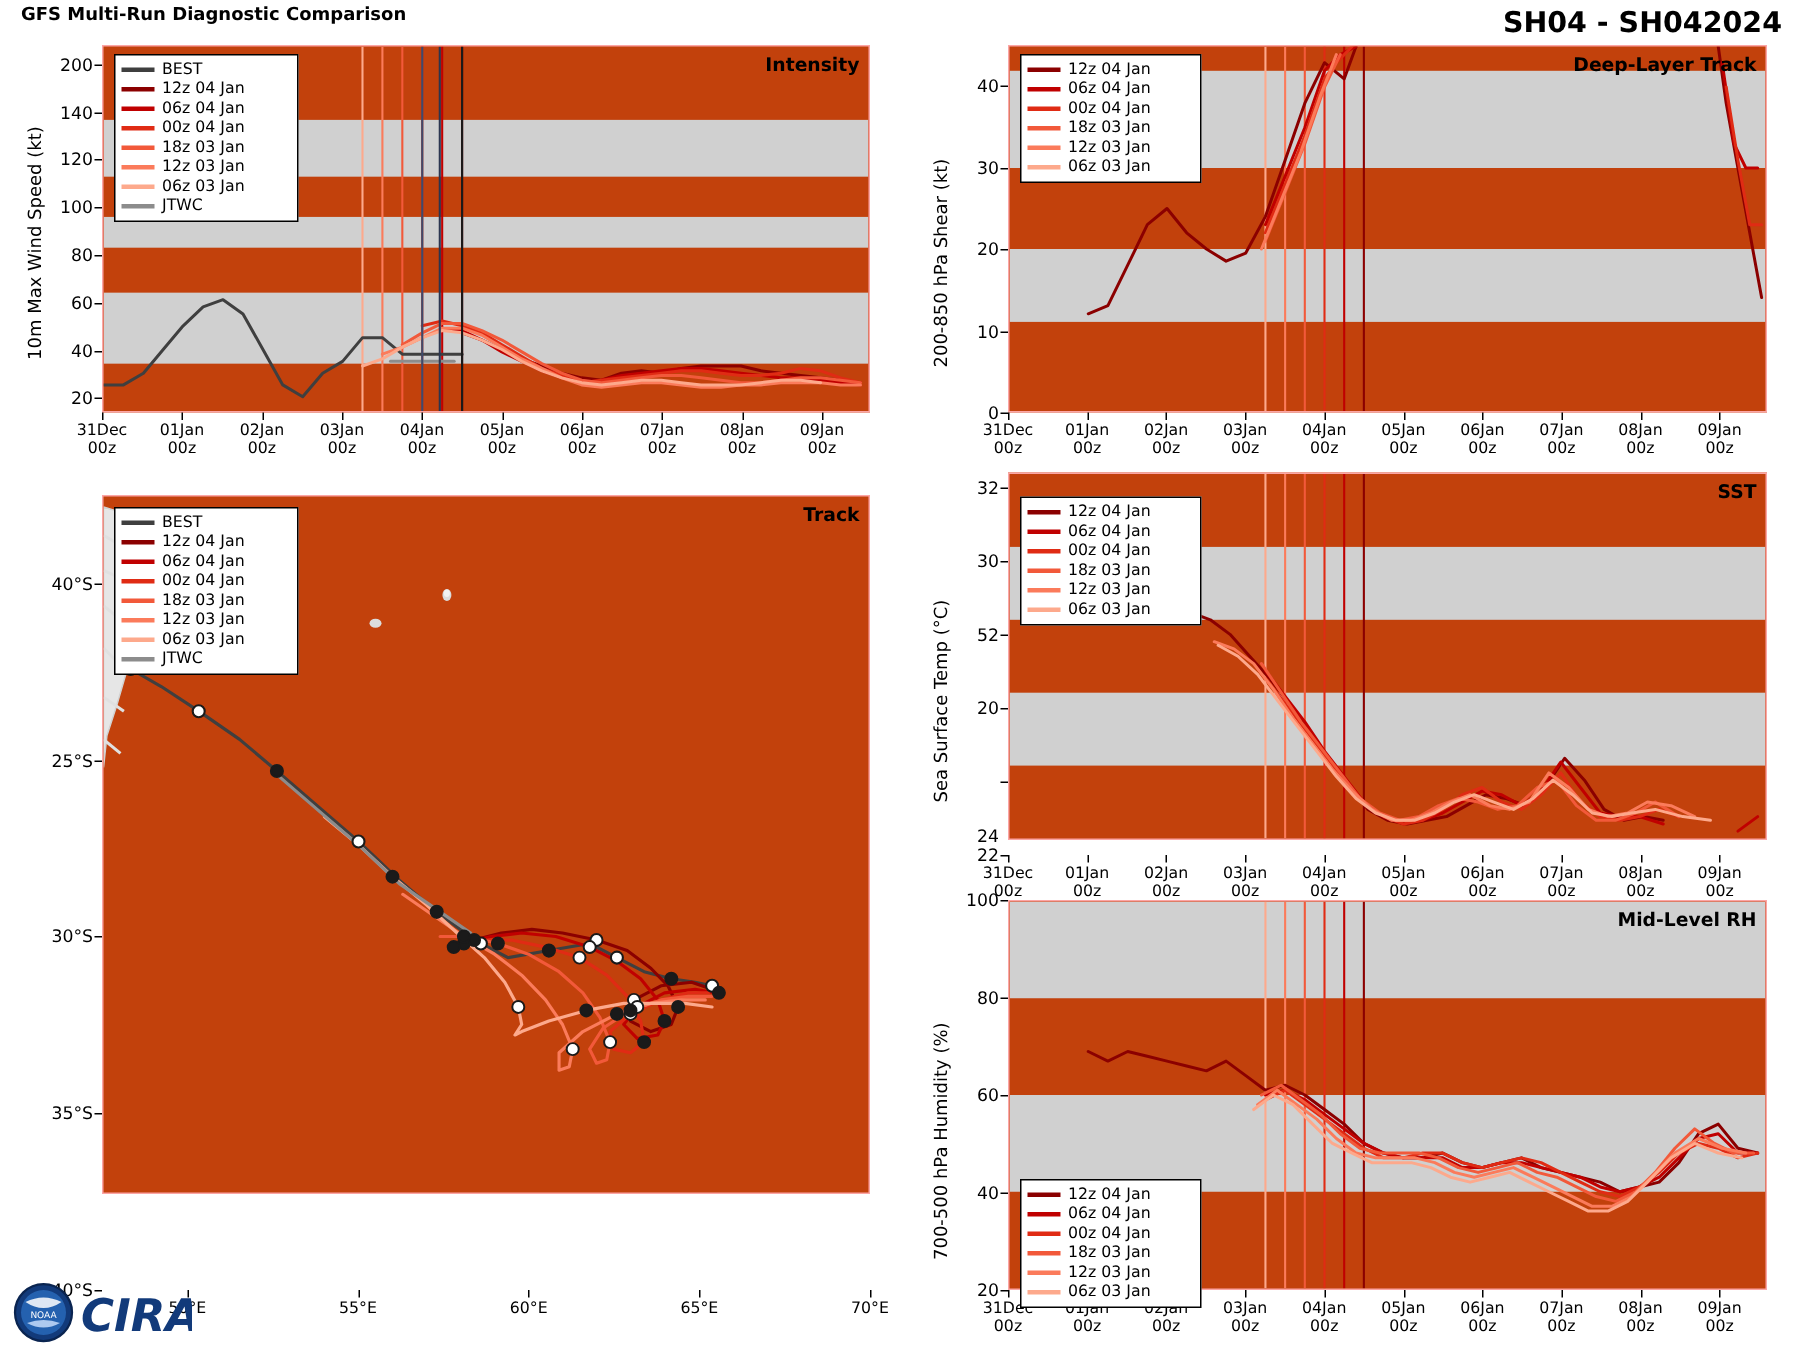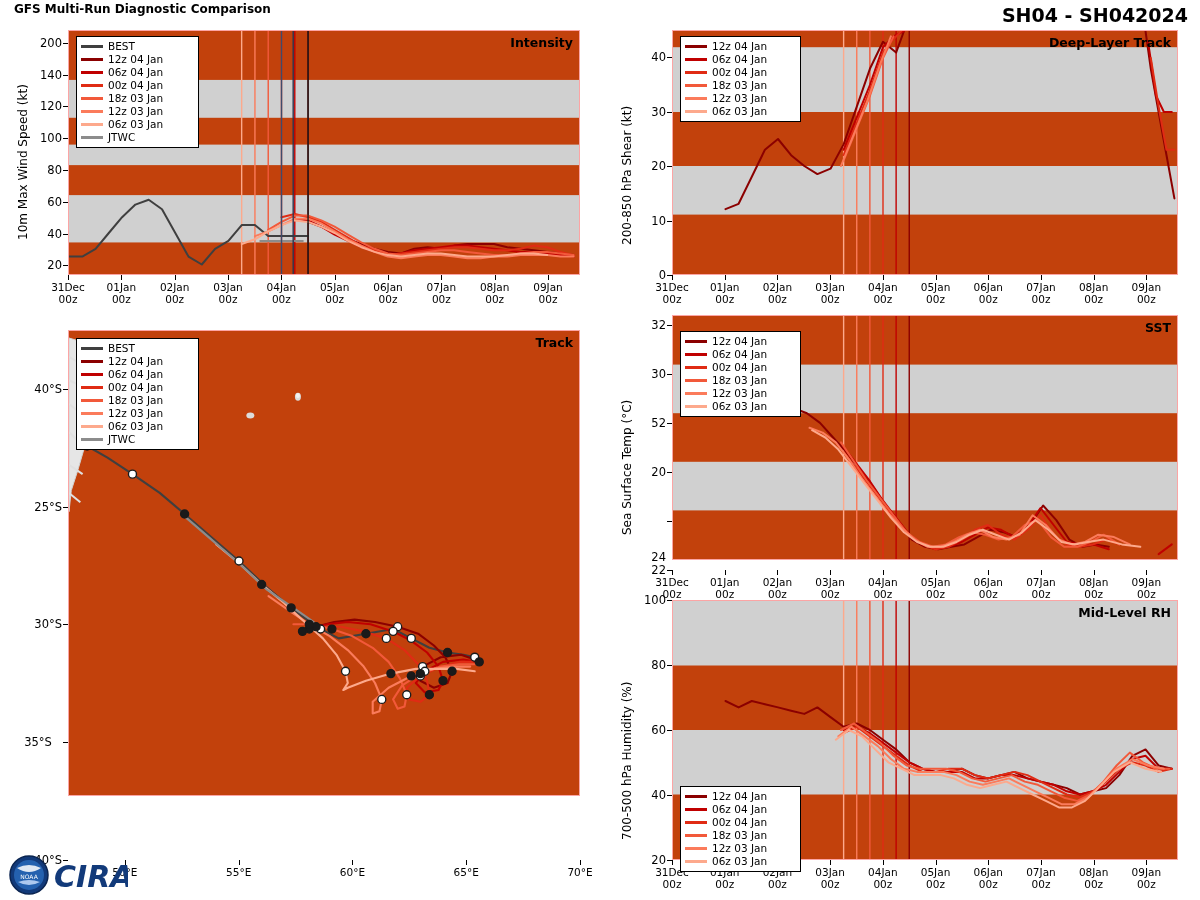--- a/index.html
+++ b/index.html
@@ -203,21 +203,21 @@
   </div>
   <div class="panel-title">Track</div>
 </div>
 <div id="yt-track">
     <div class="tick-y" style="left: 14px; top: 381.889px; width: 48px;">40°S</div>
     <div class="tickmark-y" style="left: 63px; top: 388.889px; width: 5px;"></div>
     <div class="tick-y" style="left: 14px; top: 499.667px; width: 48px;">25°S</div>
     <div class="tickmark-y" style="left: 63px; top: 506.667px; width: 5px;"></div>
     <div class="tick-y" style="left: 14px; top: 617.444px; width: 48px;">30°S</div>
     <div class="tickmark-y" style="left: 63px; top: 624.444px; width: 5px;"></div>
-    <div class="tick-y" style="left: 14px; top: 735.222px; width: 48px; text-align: center;">35°S</div>
+    <div class="tick-y" style="left: 14px; top: 735.222px; width: 48px;">35°S</div>
     <div class="tickmark-y" style="left: 63px; top: 742.222px; width: 5px;"></div>
     <div class="tick-y" style="left: 14px; top: 853px; width: 48px;">40°S</div>
     <div class="tickmark-y" style="left: 63px; top: 860px; width: 5px;"></div>
   </div>
 <div id="xt-track">
     <div class="tickmark-x" style="left: 124.889px; top: 860px; height: 5px;"></div>
     <div class="tick-x" style="left: 98.8889px; top: 866px; width: 52px;">50°E</div>
     <div class="tickmark-x" style="left: 238.667px; top: 860px; height: 5px;"></div>
     <div class="tick-x" style="left: 212.667px; top: 866px; width: 52px;">55°E</div>
     <div class="tickmark-x" style="left: 352.444px; top: 860px; height: 5px;"></div>

